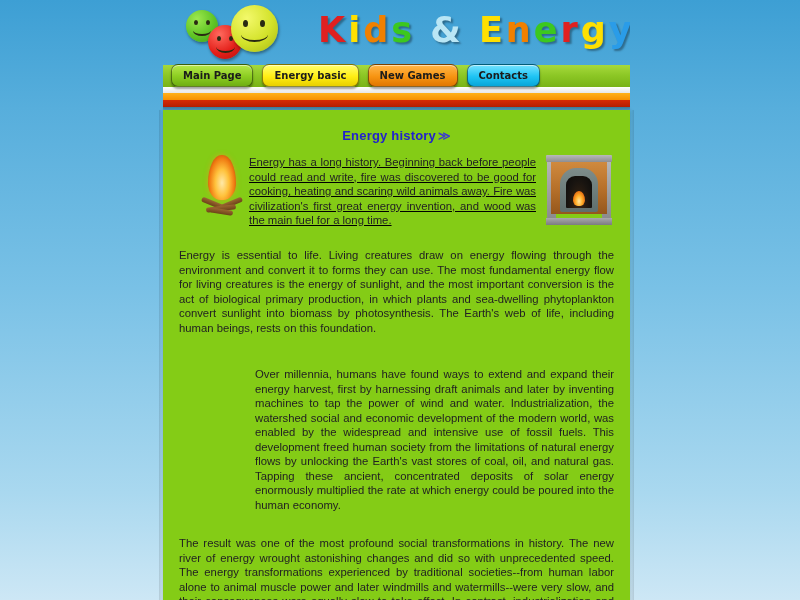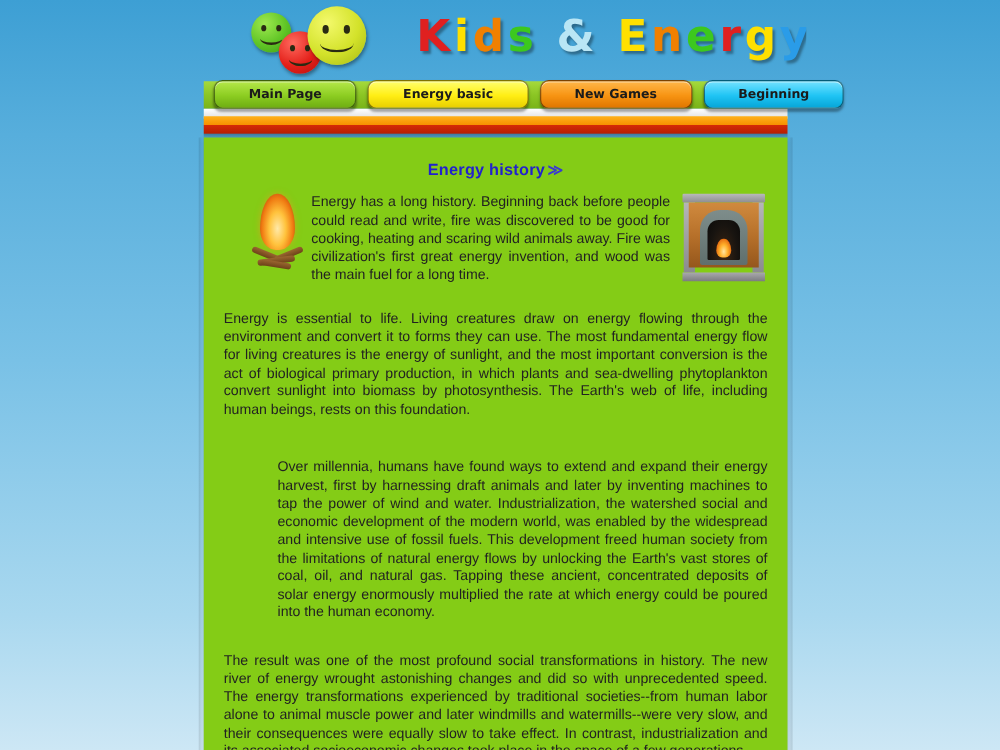--- a/index.html
+++ b/index.html
@@ -20,21 +20,21 @@
   #page {
     position: absolute;
     left: 0; top: 0;
     width: 800px;
     height: 600px;
   }
 
   
   .banner {
     position: absolute;
-    left: 178px; top: 0;
+    left: 163px; top: 0;
     width: 467px; height: 62px;
     overflow: hidden;
   }
   .smileys {
     position: absolute;
     left: 18px; top: 3px;
     width: 110px; height: 56px;
   }
   .smiley {
     position: absolute;
@@ -118,21 +118,21 @@
   }
   .navbtns {
     position: absolute;
     left: 8px; top: 2px;
     display: flex;
     gap: 9px;
   }
   .navbtn {
     height: 21px;
     line-height: 21px;
-    padding: 0 27px;
+    padding: 0 11px;
     border-radius: 7px;
     font-family: "DejaVu Sans", sans-serif;
     font-weight: bold;
     font-size: 10px;
     color: #1b1b1b;
     text-align: center;
     white-space: nowrap;
     border: 1px solid rgba(0,0,0,.45);
     box-shadow: 0 2px 2px rgba(0,0,0,.35), inset 0 1px 0 rgba(255,255,255,.55);
     cursor: pointer;
@@ -171,38 +171,39 @@
   .page-title .chev {
     color: #3a3ad0;
     font-size: 12px;
     margin-left: 2px;
   }
 
   .intro {
     position: relative;
     margin: 0 16px;
     min-height: 75px;
+    text-decoration: underline;
   }
   p.body-text {
     margin: 0 16px 12px 16px;
     font-size: 11.3px;
     line-height: 14.5px;
     color: #222222;
     text-align: justify;
   }
   p.intro-text {
     margin: 0 78px 0 70px;
     font-size: 11.3px;
     line-height: 14.5px;
     color: #222222;
     text-align: justify;
     padding-top: 2px;
   }
   p.indented {
-    margin: 0 16px 12px 59px;
+    margin: 0 16px 12px 92px;
   }
   .spacer-sm { height: 12px; }
   .spacer-md { height: 20px; }
 
   
   .campfire {
     position: absolute;
     left: 18px; top: 0;
     width: 52px; height: 70px;
   }
@@ -372,21 +373,21 @@
   <div class="navwrap">
     <div class="nav-stripe-green"></div>
     <div class="nav-stripe-white"></div>
     <div class="nav-stripe-orange"></div>
     <div class="nav-stripe-red"></div>
     <div class="nav-stripe-shadow"></div>
     <div class="navbtns" id="navbtns">
         <div class="navbtn nav-green">Main Page</div>
         <div class="navbtn nav-yellow">Energy basic</div>
         <div class="navbtn nav-orange">New Games</div>
-        <div class="navbtn nav-cyan">Beginning</div>
+        <div class="navbtn nav-cyan">Contacts</div>
       </div>
   </div>
 
   <div class="content">
 
     <div class="page-title">
       <span>Energy history</span><span class="chev">≫</span>
     </div>
 
     <div class="intro">

